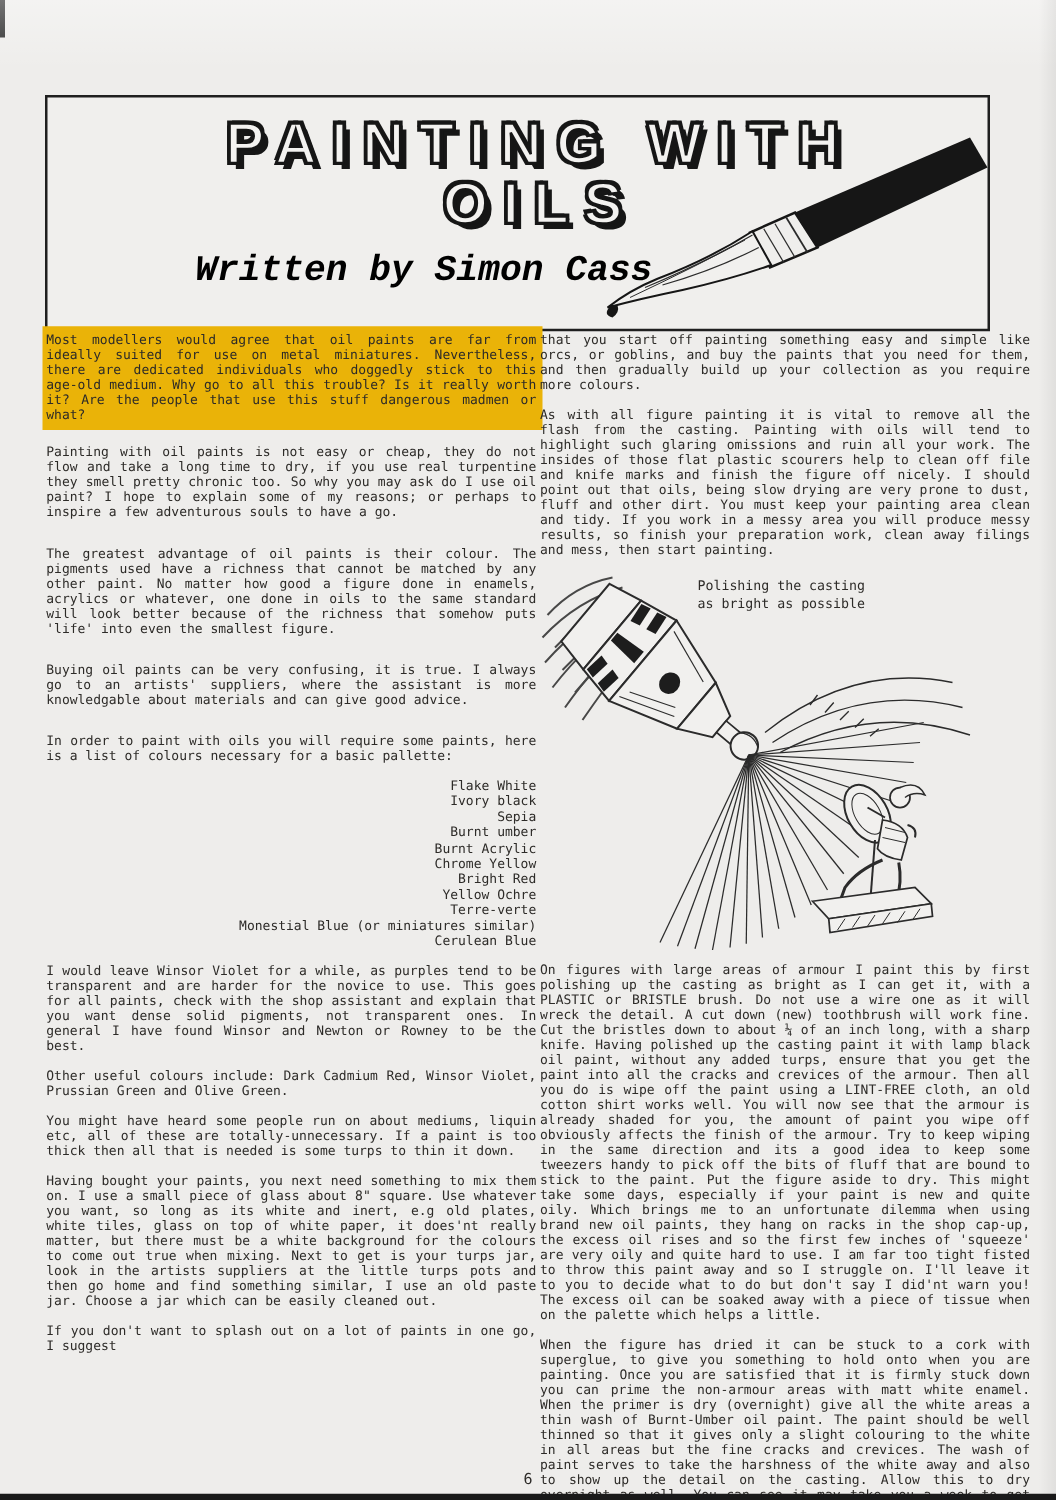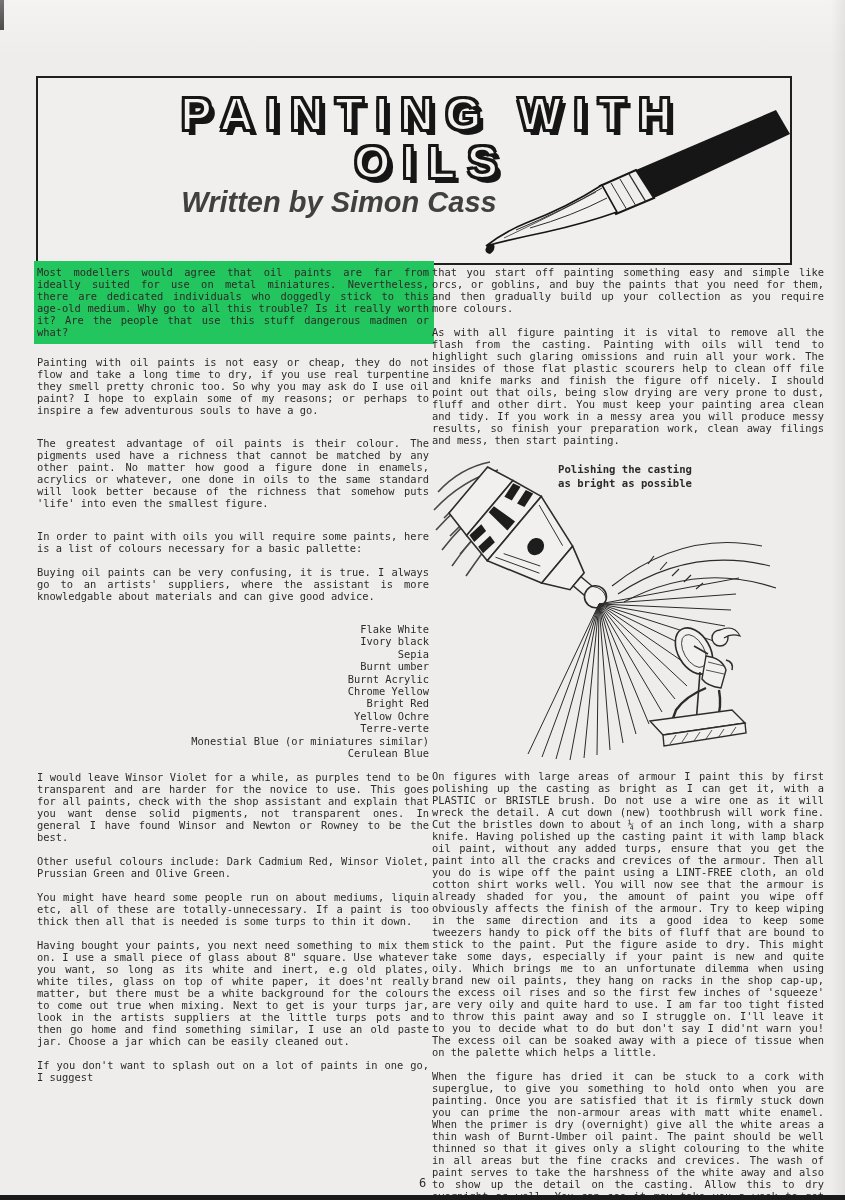--- a/index.html
+++ b/index.html
@@ -30,46 +30,46 @@
     color:#f3f2f0;
     -webkit-text-stroke:2px #161616;
     text-shadow:
       -2px -2px 0 #161616, 2px -2px 0 #161616,
       -2px 2px 0 #161616, 2px 2px 0 #161616,
       5px 5px 0 #161616;
     transform:translateX(18px);
   }
   .title-line.first{margin-top:12px;}
   .byline{
-    position:absolute;left:0;right:150px;top:108px;text-align:center;
-    font-family:Liberation Sans, sans-serif;font-style:italic;font-weight:700;
-    font-size:29px;color:#404040;letter-spacing:0px;
+    position:absolute;left:0;right:150px;top:122px;text-align:center;
+    font-family:Liberation Mono, monospace;font-style:italic;font-weight:700;
+    font-size:29px;color:#000000;letter-spacing:0px;
   }
   .brush-art{position:absolute;right:-4px;top:28px;}
 
   
   .col{position:absolute;top:266px;width:392px;font-size:10.4px;line-height:12px;}
   .col-left{left:37px;}
   .col-right{left:432px;}
   .para{text-align:justify;margin:0 0 12px 0;}
   .para.gap-lg{margin-bottom:21px;}
   .intro-highlight{
-    background:#22c55e;
+    background:#eab308;
     padding:5px 5px 6px 3px;margin:-5px -5px 12px -3px;
   }
   .intro-highlight .para:last-child{margin-bottom:0;}
   .bold{font-weight:700;}
   .colour-list{margin:0 0 12px 70px;}
   .colour-item{line-height:12.4px;text-align:right;}
 
   
   .illus{position:relative;width:392px;height:304px;margin:0 0 8px 0;}
   .illus-caption{
     position:absolute;left:126px;top:4px;
-    font-size:10.6px;line-height:14px;white-space:nowrap;font-weight:bold;
+    font-size:10.6px;line-height:14px;white-space:nowrap;
   }
   .illus svg{position:absolute;left:0;top:0;}
 
   .page-number{
     position:absolute;left:0;right:0;bottom:10px;text-align:center;
     font-size:12px;color:#2d2b28;
   }
   .ink{stroke:#2b2b2b;fill:none;}
 </style>
 </head>
@@ -98,22 +98,22 @@
       <path d="M24,139 Q18,146 26,148 Q32,144 30,138" fill="#161616"></path>
     </svg>
   </div>
 
   <div class="col col-left">
     <div class="intro-highlight">
       <p class="para">Most modellers would agree that oil paints are far from ideally suited for use on metal miniatures. Nevertheless, there are dedicated individuals who doggedly stick to this age-old medium. Why go to all this trouble? Is it really worth it? Are the people that use this stuff dangerous madmen or what?</p>
     </div>
     <p class="para gap-lg">Painting with oil paints is not easy or cheap, they do not flow and take a long time to dry, if you use real turpentine they smell pretty chronic too. So why you may ask do I use oil paint? I hope to explain some of my reasons; or perhaps to inspire a few adventurous souls to have a go.</p>
     <p class="para gap-lg">The greatest advantage of oil paints is their colour. The pigments used have a richness that cannot be matched by any other paint. No matter how good a figure done in enamels, acrylics or whatever, one done in oils to the same standard will look better because of the richness that somehow puts 'life' into even the smallest figure.</p>
+    <p class="para gap-lg">Buying oil paints can be very confusing, it is true. I always go to an artists' suppliers, where the assistant is more knowledgable about materials and can give good advice.</p>
     <p class="para">In order to paint with oils you will require some paints, here is a list of colours necessary for a basic pallette:</p>
-    <p class="para gap-lg">Buying oil paints can be very confusing, it is true. I always go to an artists' suppliers, where the assistant is more knowledgable about materials and can give good advice.</p>
     <div class="colour-list">
       <div class="colour-item">Flake White</div>
       <div class="colour-item">Ivory black</div>
       <div class="colour-item">Sepia</div>
       <div class="colour-item">Burnt umber</div>
       <div class="colour-item">Burnt Acrylic</div>
       <div class="colour-item">Chrome Yellow</div>
       <div class="colour-item">Bright Red</div>
       <div class="colour-item">Yellow Ochre</div>
       <div class="colour-item">Terre-verte</div>

